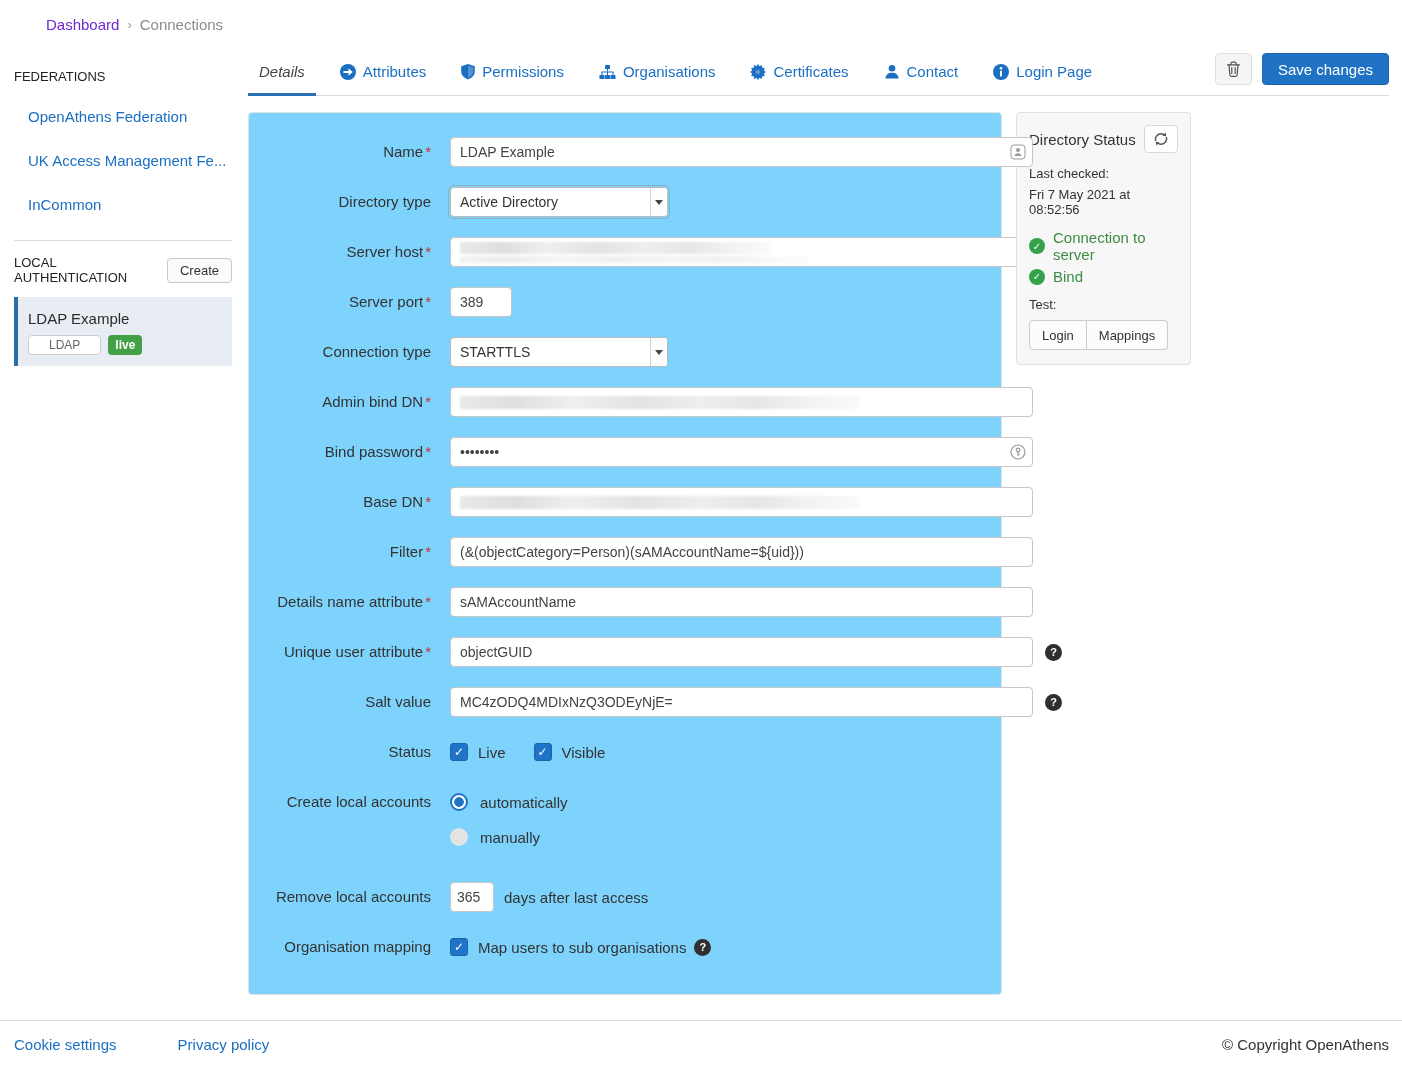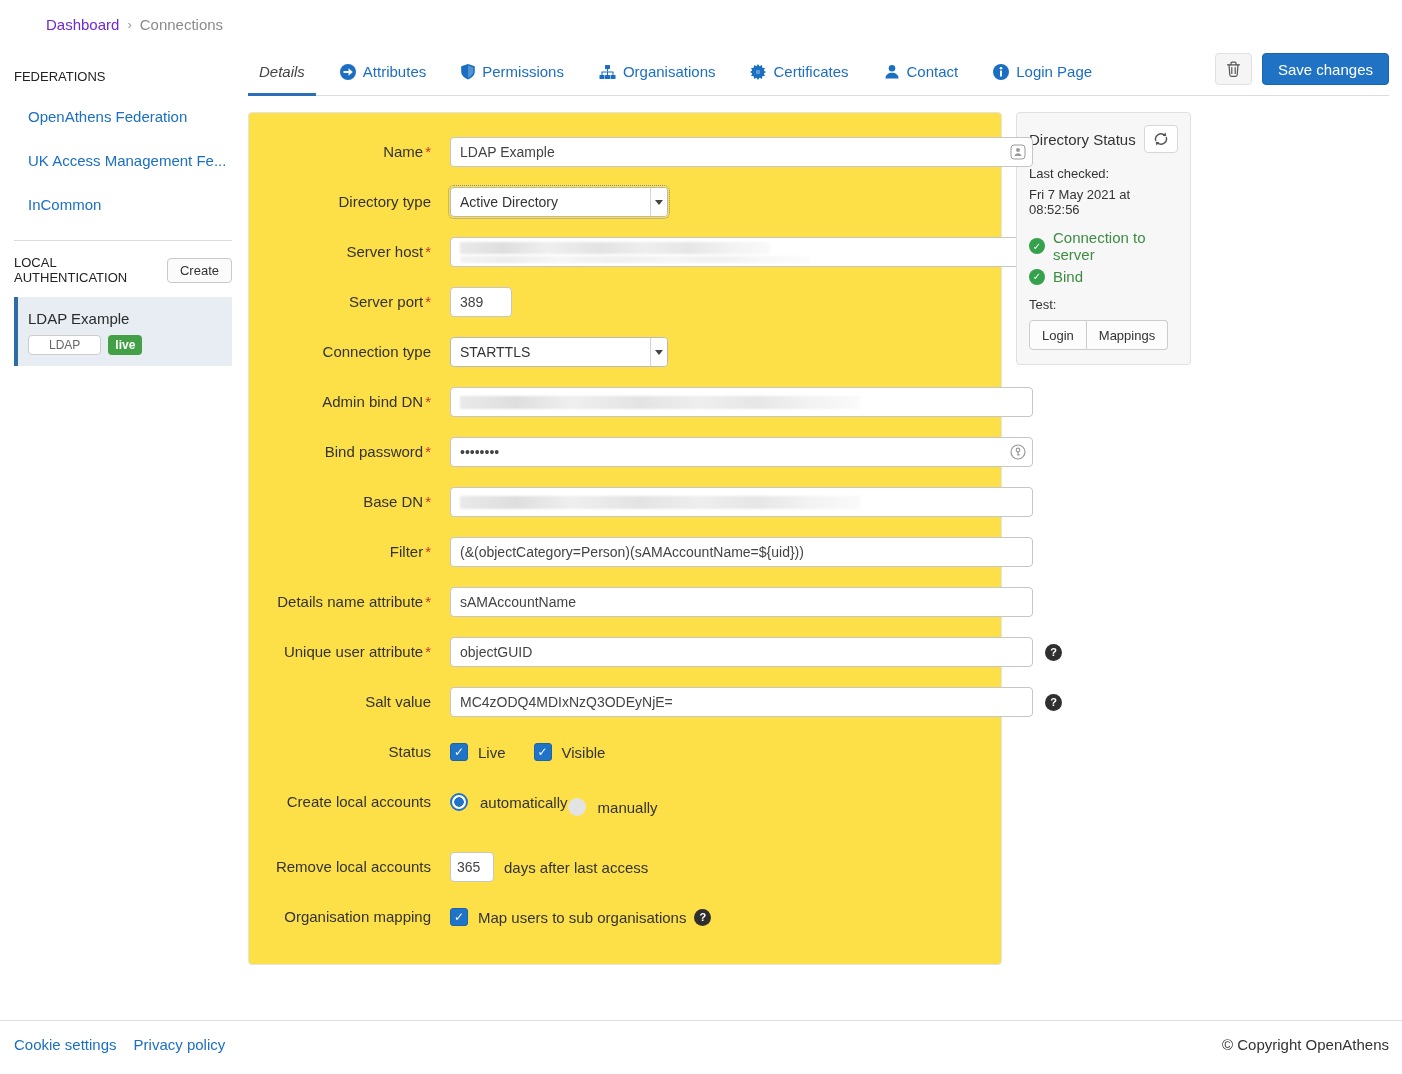--- a/index.html
+++ b/index.html
@@ -38,28 +38,28 @@
   .tabs-row { display:flex; align-items:flex-end; border-bottom:1px solid #ddd; }
   .tab { display:flex; align-items:center; gap:7px; font-size:15px; color:#1b6fc2; padding:10px 11px 13px 11px; margin-right:13px; border-bottom:3px solid transparent; margin-bottom:-1px; cursor:pointer; white-space:nowrap; }
   .tab.active { color:#444; border-bottom-color:#2a6fb8;font-style:italic; }
   .tab svg { flex:none; }
   .tabs-actions { margin-left:auto; display:flex; align-items:center; gap:10px; padding-bottom:10px; }
   .trash-btn { width:37px; height:32px; background:#f5f5f5; border:1px solid #e0e0e0; border-radius:4px; display:flex; align-items:center; justify-content:center; cursor:pointer; }
   .save-btn { height:32px; background:#1f72c4; color:#fff; font-size:15px; border:1px solid #1a65b0; border-radius:4px; padding:0 15px; cursor:pointer; font-family:inherit; }
 
   
   .content-row { display:flex; margin-top:16px; align-items:flex-start; }
-  .form-panel { width:754px; flex:none; background:#fde047; border:1px solid #e3e3e3; border-radius:4px; padding:24px 0 32px 0; }
+  .form-panel { width:754px; flex:none; background:#7dd3fc; border:1px solid #e3e3e3; border-radius:4px; padding:24px 0 32px 0; }
 
   .frow { display:flex; align-items:center; margin-bottom:20px; min-height:30px; }
   .frow.start { align-items:flex-start; }
   .flabel { width:182px; flex:none; text-align:right; font-size:15px; color:#333; line-height:30px; }
   .req { color:#c9302c; margin-left:2px; }
   .fctrl { margin-left:19px; display:flex; align-items:center; }
-  .fctrl.col { flex-direction:row; align-items:flex-start; }
+  .fctrl.col { flex-direction:column; align-items:flex-start; }
 
   .input { height:30px; border:1px solid #c6c6c6; border-radius:4px; background:#fff; font-size:14px; color:#444; padding:0 9px; font-family:inherit; }
   .input.full { width:583px; }
   .input.tiny { width:62px; }
   .input.small { width:44px; padding:0 6px; }
   .input-wrap { position:relative; }
   .field-icon-right { position:absolute; right:7px; top:50%; transform:translateY(-50%); display:flex; }
 
   .select { width:218px; height:30px; border:1px solid #b9b9b9; border-radius:4px; background:#fff; display:flex; align-items:center; cursor:pointer; overflow:hidden; }
   .select.focused { outline:1px dotted #8f8f8f; outline-offset:1px; }
@@ -103,21 +103,21 @@
   .sp-check-row.first { margin-top:12px; }
   .check-circle { width:16px; height:16px; flex:none; border-radius:50%; background:#35a24b; color:#fff; font-size:10px; font-weight:bold; display:flex; align-items:center; justify-content:center; }
   .sp-check-label { color:#3c8c43; font-size:15px; margin-left:8px; }
   .sp-test { margin-top:12px; }
   .btn-group { display:flex; margin-top:8px; }
   .group-btn { height:30px; padding:0 12px; font-size:13px; color:#333; background:#fcfcfc; border:1px solid #ccc; cursor:pointer; font-family:inherit; }
   .group-btn.first { border-radius:4px 0 0 4px; }
   .group-btn.last { border-radius:0 4px 4px 0; border-left:none; }
 
   
-  .footer { position:absolute; left:0; right:0; bottom:0; border-top:1px solid #ddd; display:flex; align-items:center; padding:15px 13px 21px 14px; font-size:15px; background:#fff; }
+  .footer { position:absolute; left:0; right:0; bottom:0; border-top:1px solid #ddd; display:flex; align-items:center; padding:15px 13px 21px 14px; font-size:15px; background:#fff;gap:44px; }
   .footer-link { color:#1b6fc2; margin-right:17px; cursor:pointer; }
   .copyright { margin-left:auto; color:#333; }
 </style>
 </head>
 <body>
 
 <div class="breadcrumb">
   <a class="bc-link">Dashboard</a>
   <span class="bc-sep">›</span>
   <span class="bc-current">Connections</span>

